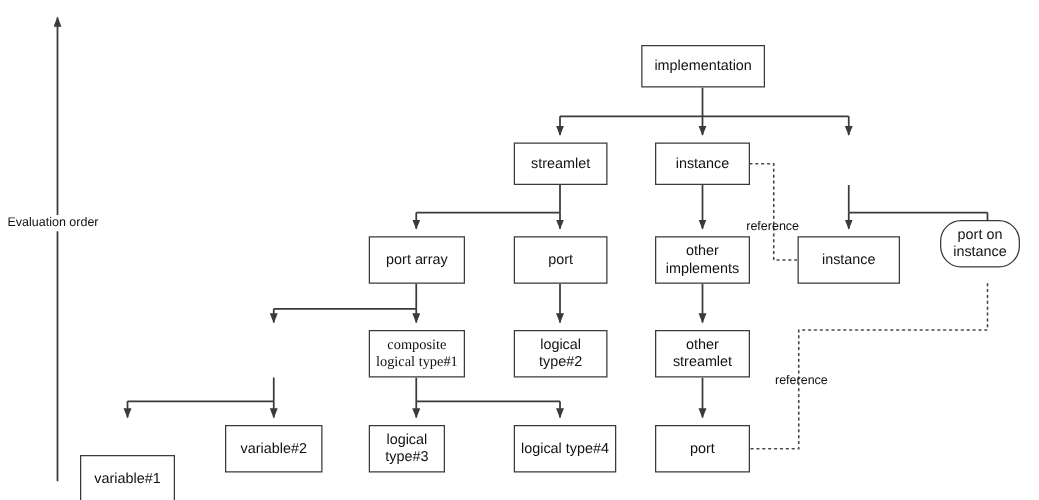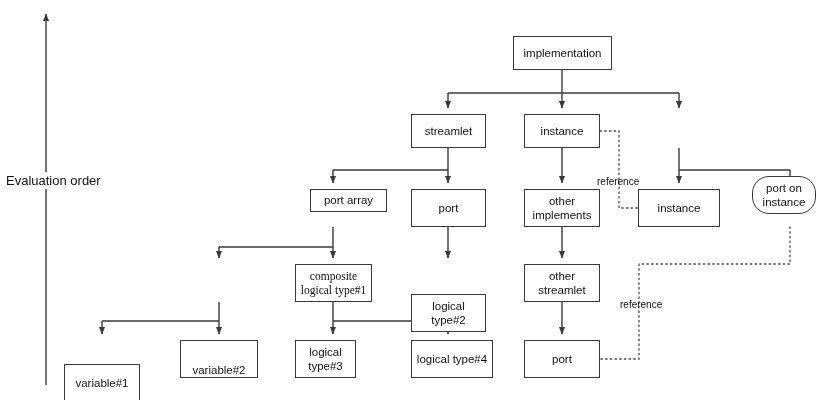--- a/index.html
+++ b/index.html
@@ -44,21 +44,21 @@
   .node span { display: block; }
   .edge-label {
     position: absolute;
     font-size: 10px;
     color: #111111;
     white-space: nowrap;
     margin-top: 16px;
   }
   .axis-label {
     position: absolute;
-    font-size: 13px;
+    font-size: 10px;
     color: #111111;
     white-space: nowrap;
     background: #ffffff;
     padding: 1px 2px;
   }
 </style>
 </head>
 <body>
 
 <div id="diagram-root">
@@ -154,21 +154,21 @@
 
   <div class="node" style="left:411px; top:114px; width:75px; height:34px;">
     <span>streamlet</span>
   </div>
 
   <div class="node" style="left:524px; top:114px; width:76px; height:34px;">
     <span>instance</span>
   </div>
 
 
-  <div class="node" style="left:310px; top:189px; width:77px; height:23px;">
+  <div class="node" style="left:295px; top:189px; width:77px; height:38px;">
     <span>port array</span>
   </div>
 
   <div class="node" style="left:411px; top:189px; width:75px; height:38px;">
     <span>port</span>
   </div>
 
   <div class="node" style="left:524px; top:189px; width:76px; height:38px;">
     <span>other<br>implements</span>
   </div>
@@ -179,33 +179,33 @@
 
   <div class="node" style="left:752px; top:176px; width:64px; height:38px;border-radius:17px;">
     <span>port on<br>instance</span>
   </div>
 
 
   <div class="node" style="left:295px; top:264px; width:77px; height:38px;font-family:Liberation Serif, serif;">
     <span>composite<br>logical type#1</span>
   </div>
 
-  <div class="node" style="left:411px; top:264px; width:75px; height:38px;margin-top:30px;">
+  <div class="node" style="left:411px; top:264px; width:75px; height:38px;">
     <span>logical type#2</span>
   </div>
 
   <div class="node" style="left:524px; top:264px; width:76px; height:38px;">
     <span>other<br>streamlet</span>
   </div>
 
   <div class="node" style="left:64px; top:340px; width:76px; height:38px;margin-top:24px;">
     <span>variable#1</span>
   </div>
 
-  <div class="node" style="left:180px; top:340px; width:78px; height:38px;align-items:flex-end;">
+  <div class="node" style="left:180px; top:340px; width:78px; height:38px;">
     <span>variable#2</span>
   </div>
 
   <div class="node" style="left:295px; top:340px; width:61px; height:38px;">
     <span>logical type#3</span>
   </div>
 
   <div class="node" style="left:411px; top:340px; width:82px; height:38px;">
     <span>logical type#4</span>
   </div>

